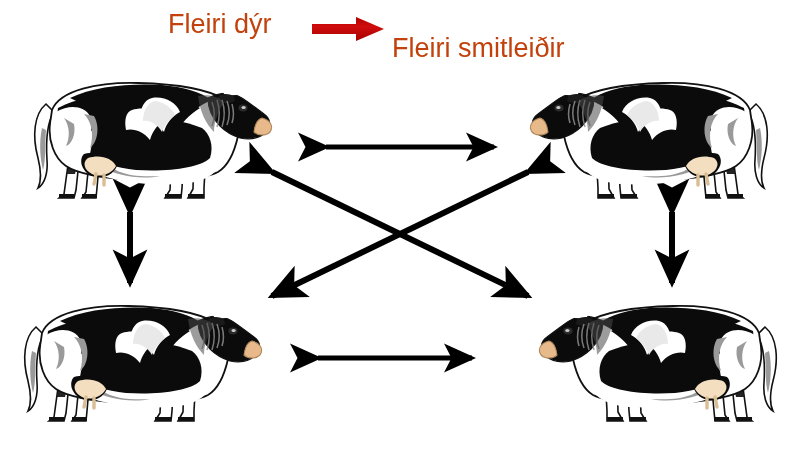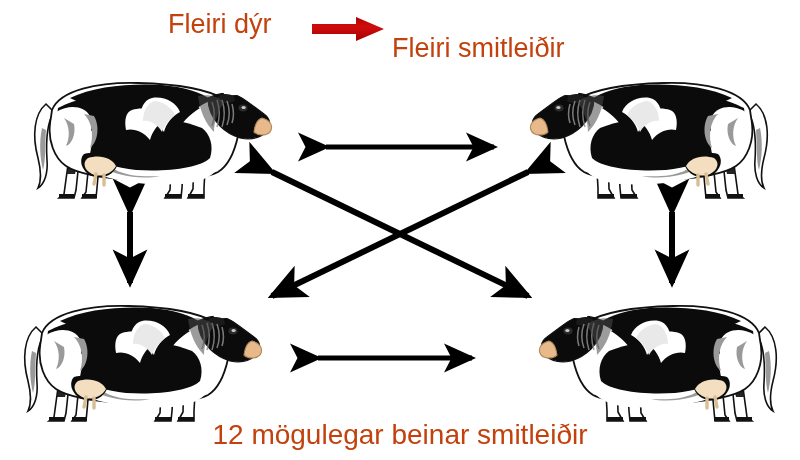--- a/index.html
+++ b/index.html
@@ -418,15 +418,14 @@
           <path d="M210,38 C213,47 213,56 210,65"></path>
           <path d="M215,39 C218,47 218,55 215,63"></path>
           <path d="M220,42 C222,49 222,55 220,61"></path>
         </g>
         <path d="M186,34 C196,32 206,34 212,40 C206,50 202,60 202,70
                  C194,62 188,50 186,34 Z" fill="#4a4a4a" opacity="0.55"></path>
       </g>
     </svg>
   </div>
 
-  <div class="caption" id="bottom-caption">12 mögulegar beinar smitleiðir</div>
 
 </div>
 
 </body></html>

